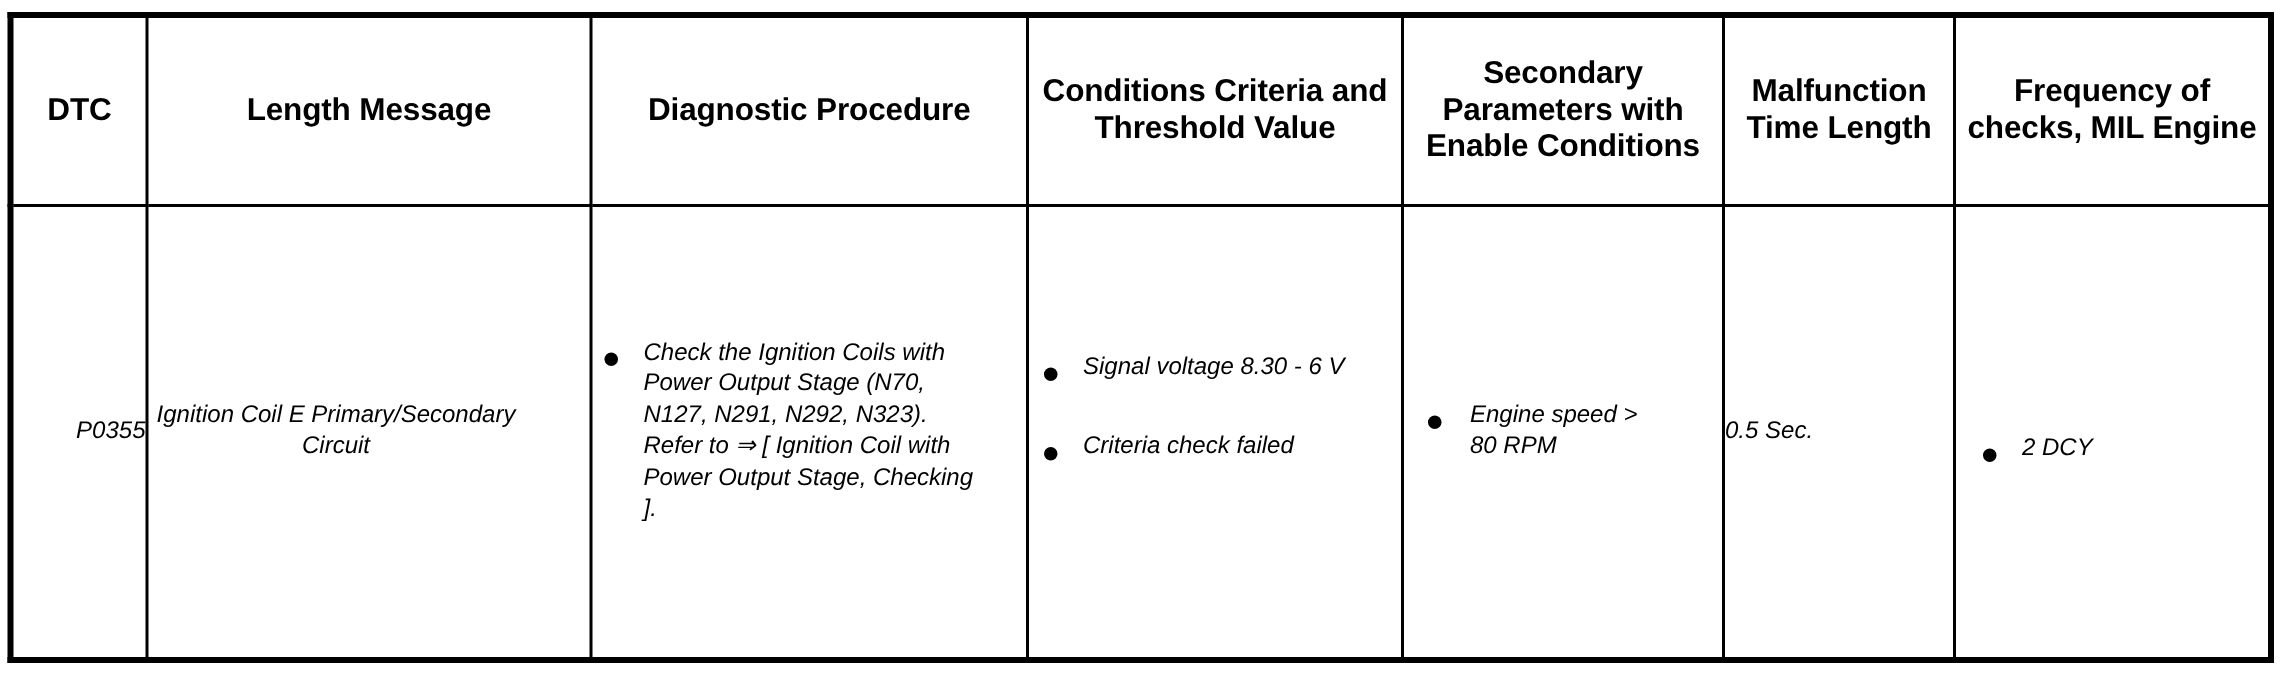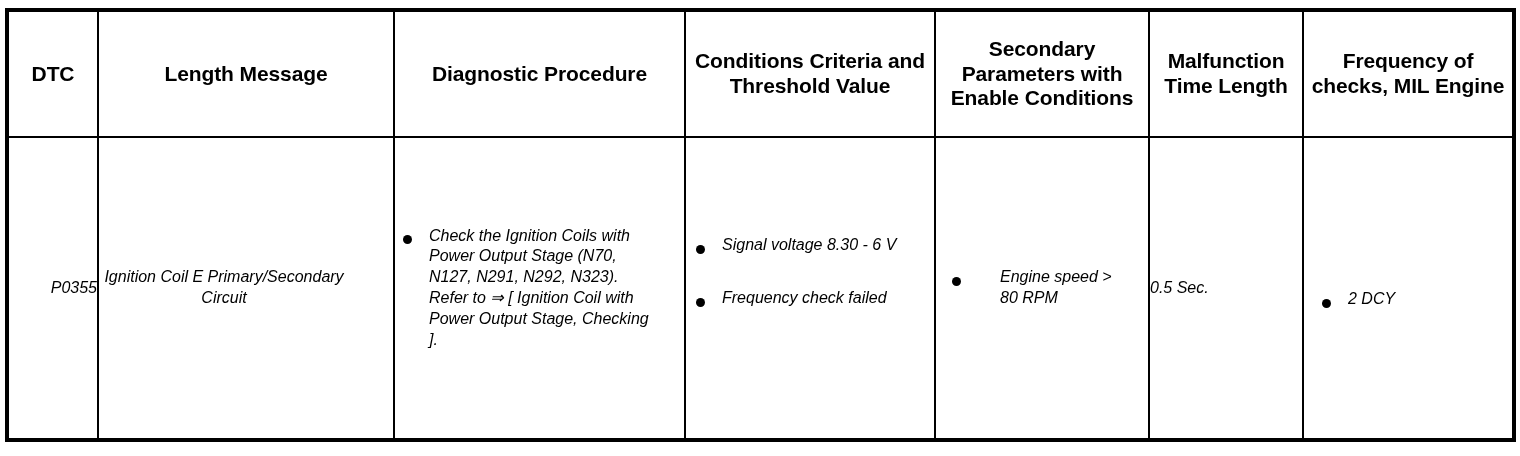--- a/index.html
+++ b/index.html
@@ -146,21 +146,21 @@
     left: 8px;
     top: 9px;
   }
 
   td.cell-malf ul.bl > li .li-text { max-width: 185px; }
   td.cell-malf ul.bl > li { padding-left: 36px; }
   td.cell-malf ul.bl > li .bullet-dot { left: 10px; }
   td.cell-malf ul.bl > li { margin-bottom: 32px; }
 
   td.cell-sec ul.bl > li .li-text { max-width: 120px; }
-  td.cell-sec ul.bl > li { padding-left: 64px; }
+  td.cell-sec ul.bl > li { padding-left: 44px; }
   td.cell-sec ul.bl > li .bullet-dot { left: 16px; }
 
   td.cell-freq ul.bl > li { padding-left: 44px; margin-top: 23px; }
   td.cell-freq ul.bl > li .bullet-dot { left: 18px; }
 </style>
 </head>
 <body>
 
 <div class="sheet">
 
@@ -222,21 +222,21 @@
         </td>
 
         <td class="cell-malf">
           <ul class="bl">
             <li>
               <span class="bullet-dot"></span>
               <span class="li-text">Signal voltage 8.30 - 6 V</span>
             </li>
             <li>
               <span class="bullet-dot"></span>
-              <span class="li-text">Frequency check failed</span>
+              <span class="li-text">Criteria check failed</span>
             </li>
           </ul>
         </td>
 
         <td class="cell-sec">
           <ul class="bl">
             <li>
               <span class="bullet-dot"></span>
               <span class="li-text">Engine speed &gt; 80 RPM</span>
             </li>

